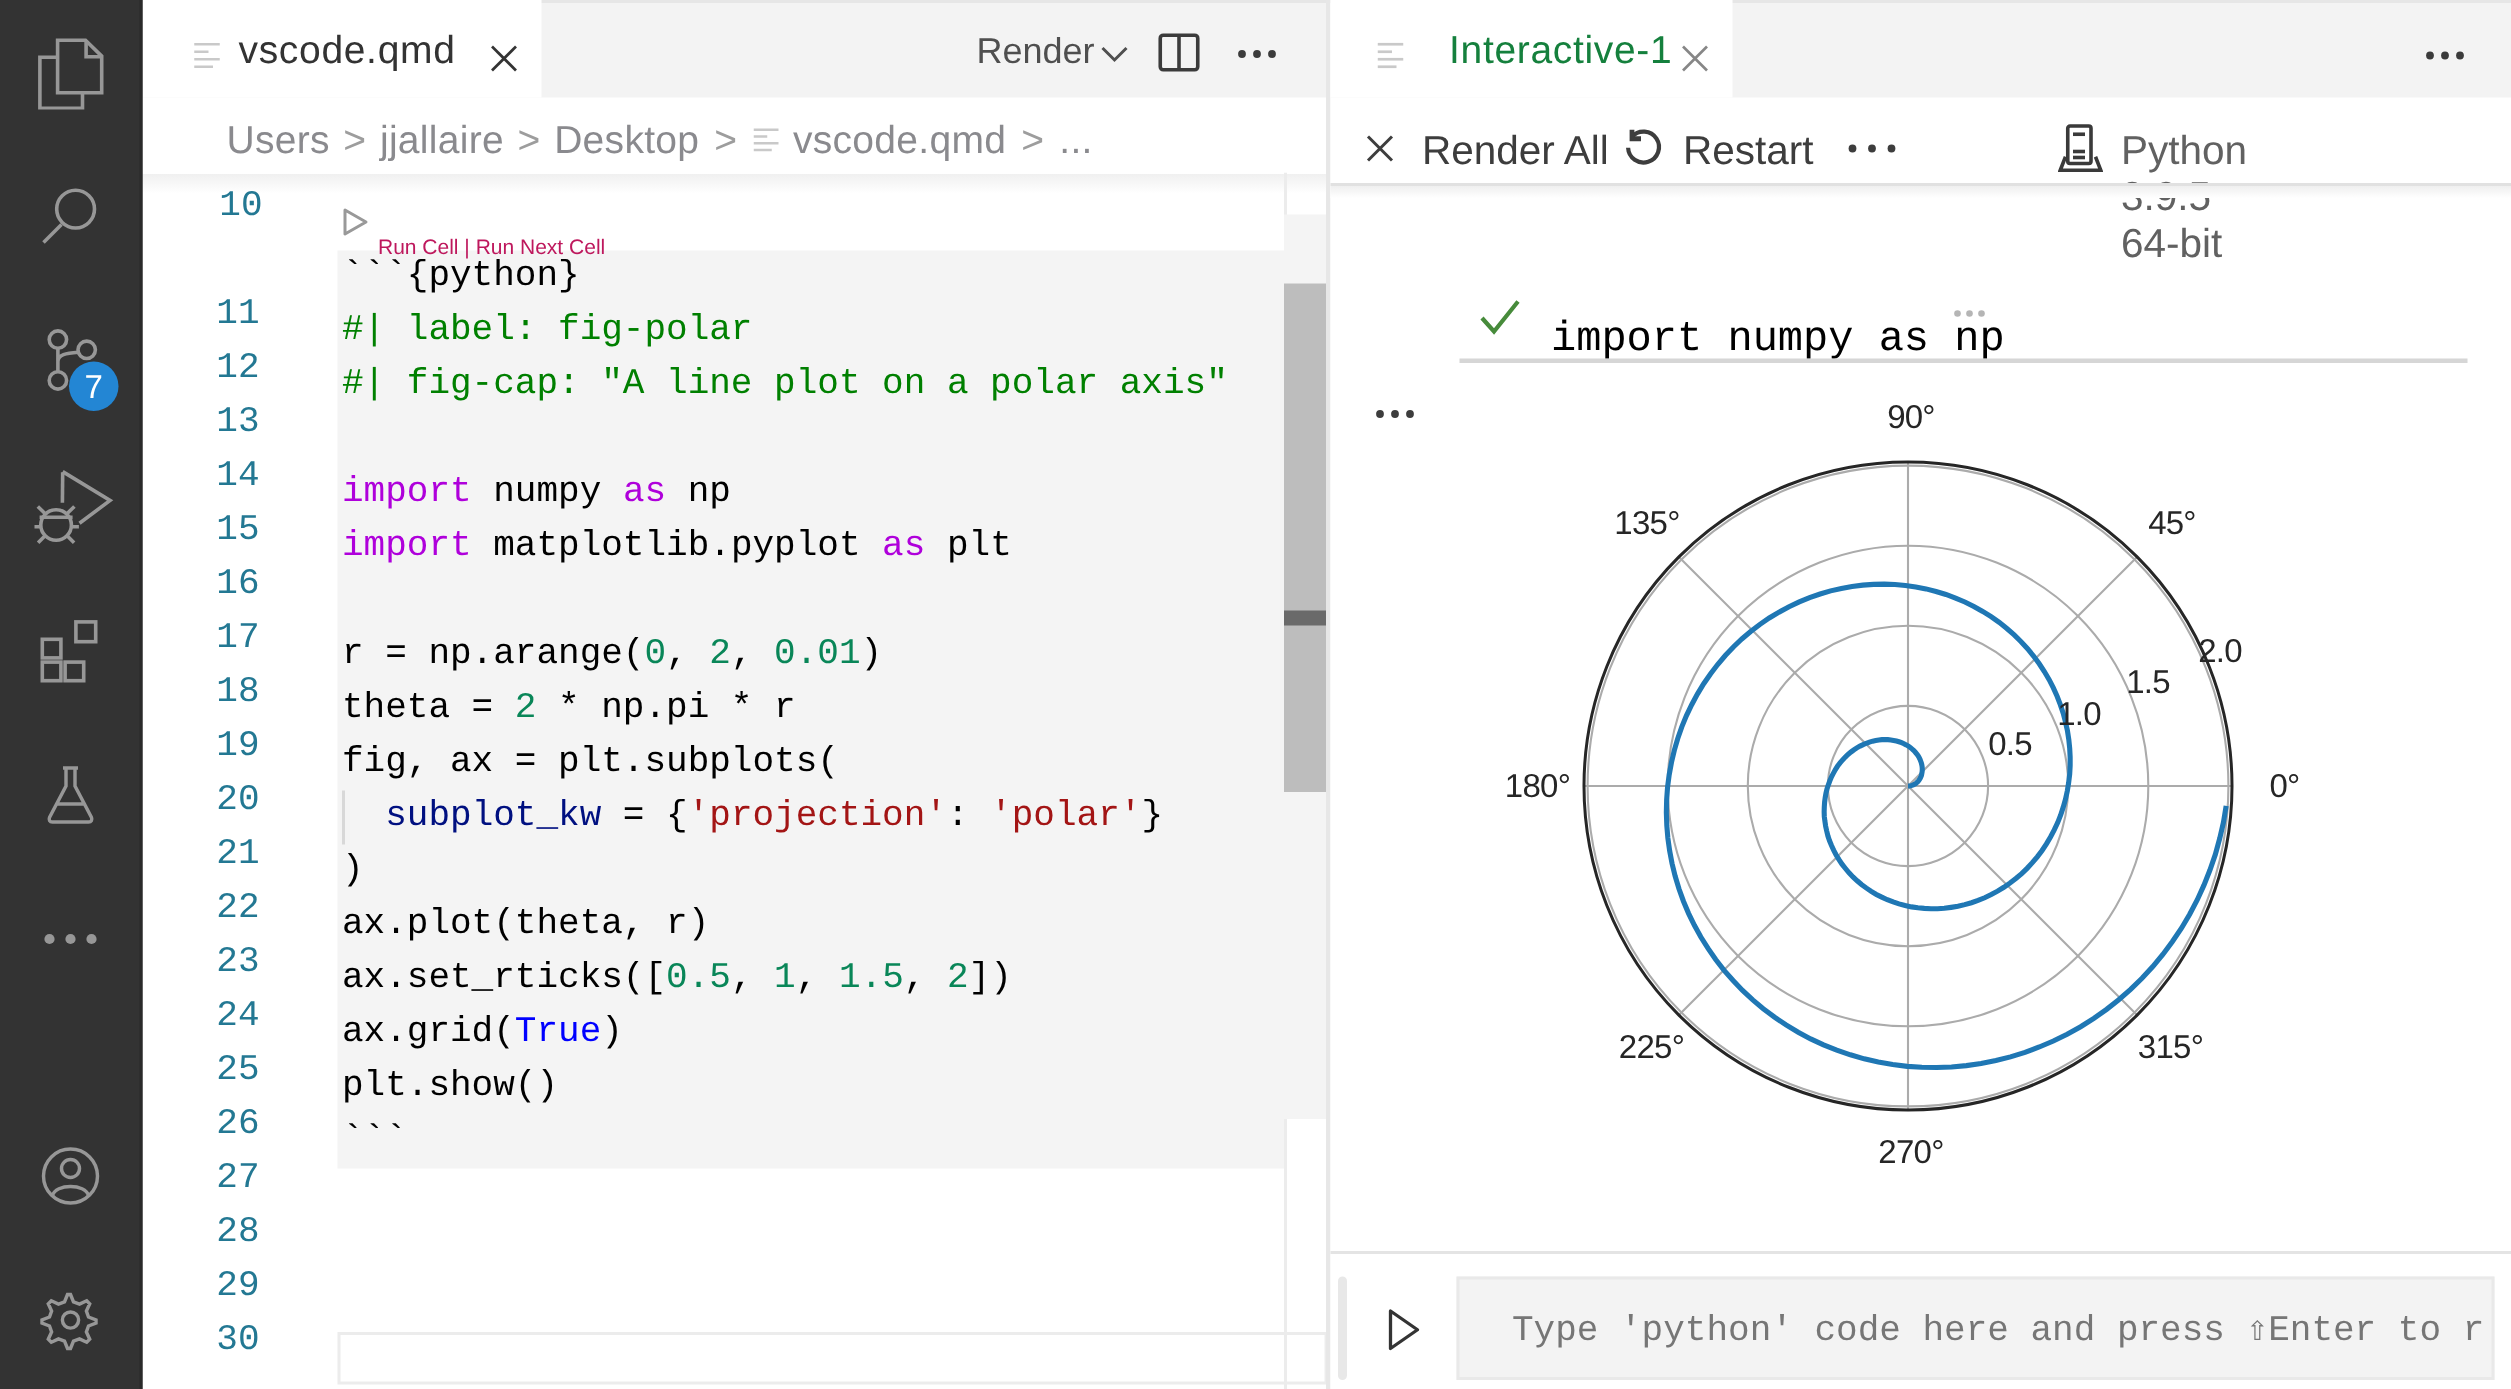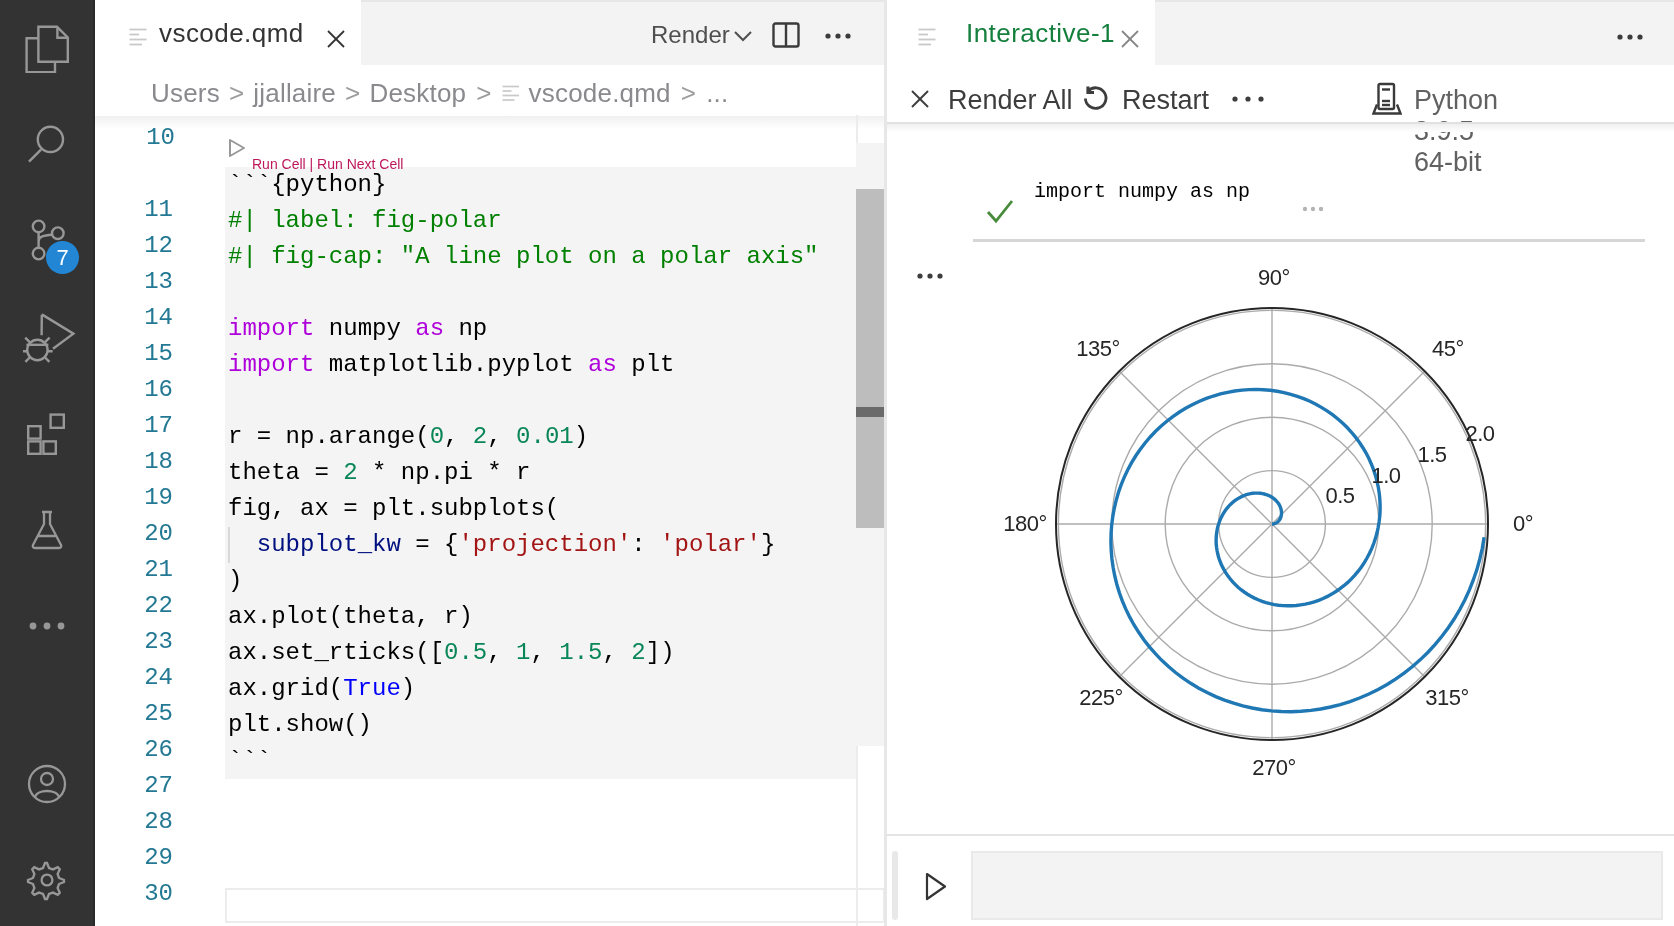--- a/index.html
+++ b/index.html
@@ -208,21 +208,21 @@
       <path d="M5,22.5 L1.5,31.5 L28.5,31.5 L25,22.5"></path>
     </g>
   </svg>
   <div class="abs" style="left:1414px; top:85px; font-size:27px; color:#616161;">Python 3.9.5 64-bit</div>
   <div class="abs" style="left:887px; top:122px; width:787px; height:2px; background:#e1e1e1;"></div>
   <div class="abs" style="left:887px; top:124px; width:787px; height:8px; background:linear-gradient(#efefef,#ffffff);"></div>
 
   <svg class="abs" style="left:986px; top:199px;" width="28" height="25" viewBox="0 0 28 25">
     <path d="M2,13 L10,22 L26,2" stroke="#478b3b" stroke-width="2.8" fill="none"></path>
   </svg>
-  <div class="abs mono" style="left:1034px; top:180px; font-size:20px; color:#000;">import numpy as np</div>
+  <div class="abs mono" style="left:1034px; top:211px; font-size:28px; color:#000;">import numpy as np</div>
   <svg class="abs" style="left:1302px; top:206px;" width="22" height="6" viewBox="0 0 22 6">
     <g fill="#b5b5b5">
         <circle cx="3" cy="3" r="2.2"></circle>
         <circle cx="11" cy="3" r="2.2"></circle>
         <circle cx="19" cy="3" r="2.2"></circle>
       </g>
   </svg>
   <div class="abs" style="left:973px; top:239px; width:672px; height:2.5px; background:#d6d6d6;"></div>
 
   <svg class="abs" style="left:917px; top:273px;" width="26" height="6" viewBox="0 0 26 6">
@@ -265,20 +265,21 @@
       <text x="1480" y="441">2.0</text>
     </g>
   </svg>
 
   <div class="abs" style="left:887px; top:834px; width:787px; height:2px; background:#e4e4e4;"></div>
   <div class="abs" style="left:892px; top:851px; width:6px; height:69px; border-radius:3px; background:#e8e8e8;"></div>
   <svg class="abs" style="left:925px; top:872px;" width="22" height="29" viewBox="0 0 22 29">
     <path d="M2,2 L20,14.5 L2,27 Z" stroke="#343434" stroke-width="2.2" fill="none" stroke-linejoin="round"></path>
   </svg>
   <div class="abs" style="left:971px; top:851px; width:692px; height:69px; background:#f3f3f3; border:2px solid #e9e9e9;"></div>
+  <div class="abs mono" style="left:1008px; top:871px; font-size:24px; color:#767676; white-space:pre; width:648px; overflow:hidden;">Type 'python' code here and press ⇧Enter to r</div>
 
   <div class="abs" id="actbar">
     <svg style="top:25px;" width="48" height="48" viewBox="0 0 24 24">
       <path d="M7.7,0.9 L17,0.9 L22.4,6.2 L22.4,18.4 L7.7,18.4 Z" stroke-width="1.2"></path>
       <path d="M17.2,1.2 L17.2,6.4 L22.2,6.4" stroke-width="1.2"></path>
       <path d="M7.7,6.6 L1.8,6.6 L1.8,23.6 L16,23.6 L16,18.6" stroke-width="1.2"></path>
     </svg>
     <svg style="top:120px;" width="48" height="48" viewBox="0 0 24 24">
       <circle cx="13.7" cy="9.7" r="6.3" stroke-width="1.2"></circle>
       <line x1="9" y1="14.8" x2="3" y2="20.8" stroke-width="1.2"></line>

